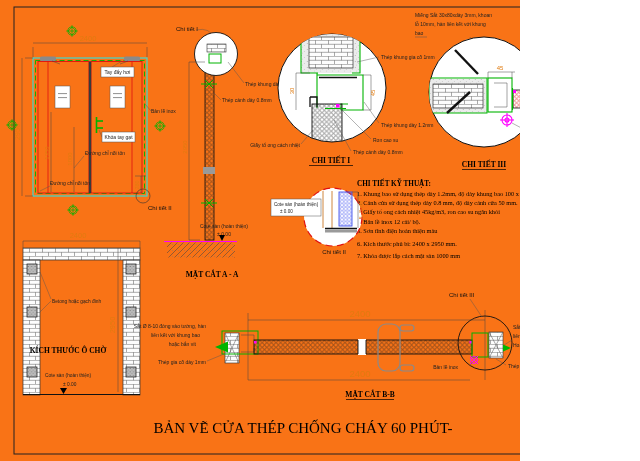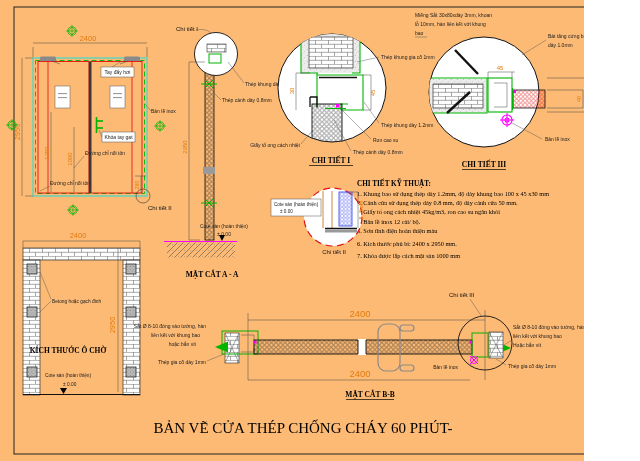--- a/index.html
+++ b/index.html
@@ -1,16 +1,16 @@
 <!DOCTYPE html>
 <html><head>
 <meta charset="utf-8">
 <style>
   html,body{margin:0;padding:0;background:#fff;}
-  #page{position:relative;width:584px;height:461px;background:#fdba74;overflow:hidden;
+  #page{position:relative;width:520px;height:461px;background:#f97316;overflow:hidden;
         font-family:"Liberation Sans",sans-serif;}
   svg{position:absolute;left:0;top:0;}
   text{fill:#111;}
   .lbl{font-family:"Liberation Sans",sans-serif;font-size:5px;fill:#222;}
   .dim{font-family:"Liberation Sans",sans-serif;fill:#e07b10;}
   .d6{font-size:6px;} .d7{font-size:7.5px;} .d9{font-size:9.5px;} .d5{font-size:5.5px;}
   .vtitle{font-family:"Liberation Serif",serif;font-weight:bold;font-size:7.5px;fill:#000;}
   .note{font-family:"Liberation Serif",serif;font-size:6.3px;fill:#000;}
   .noteh{font-family:"Liberation Serif",serif;font-weight:bold;font-size:7.2px;fill:#000;}
   .maintitle{font-family:"Liberation Serif",serif;font-size:15px;fill:#000;}

